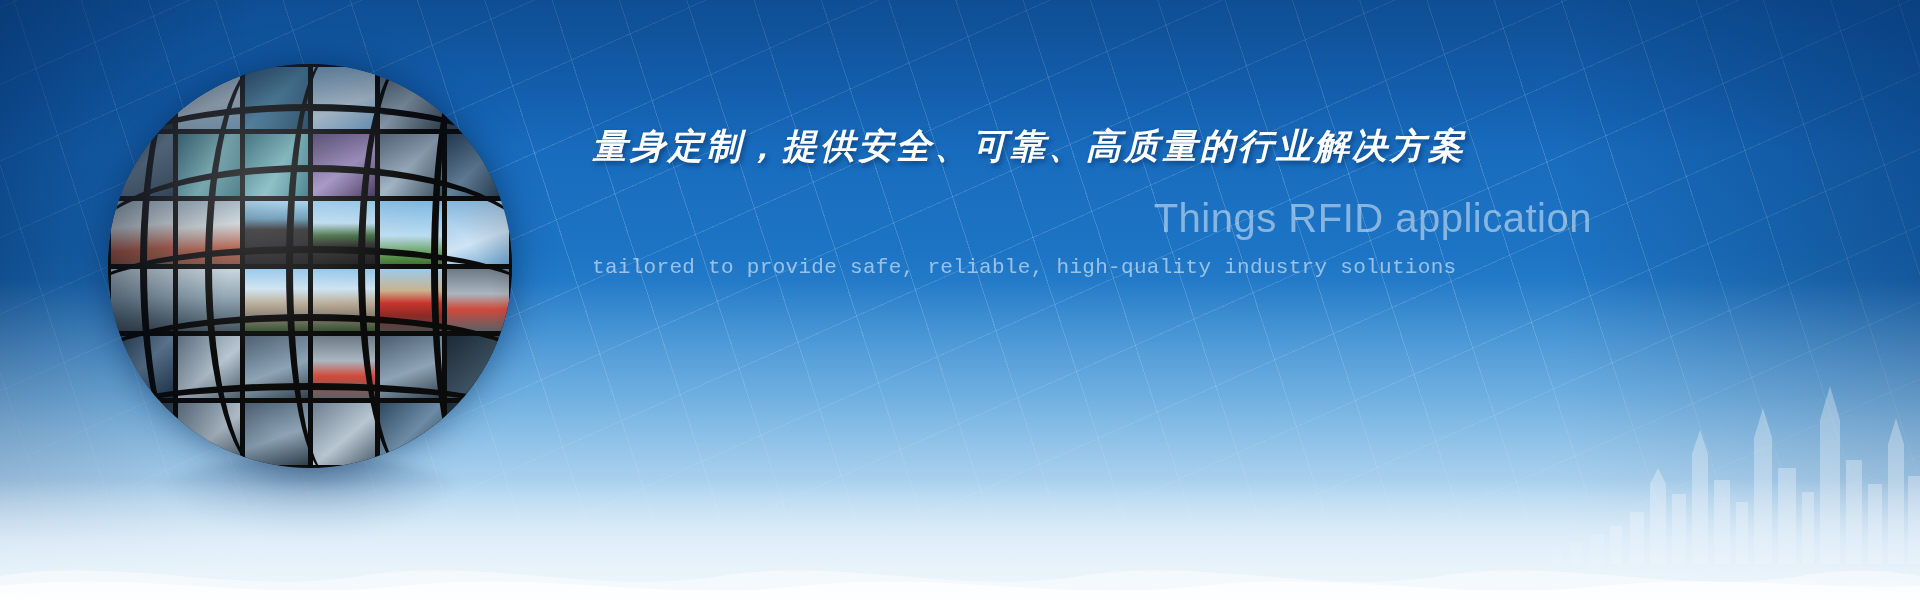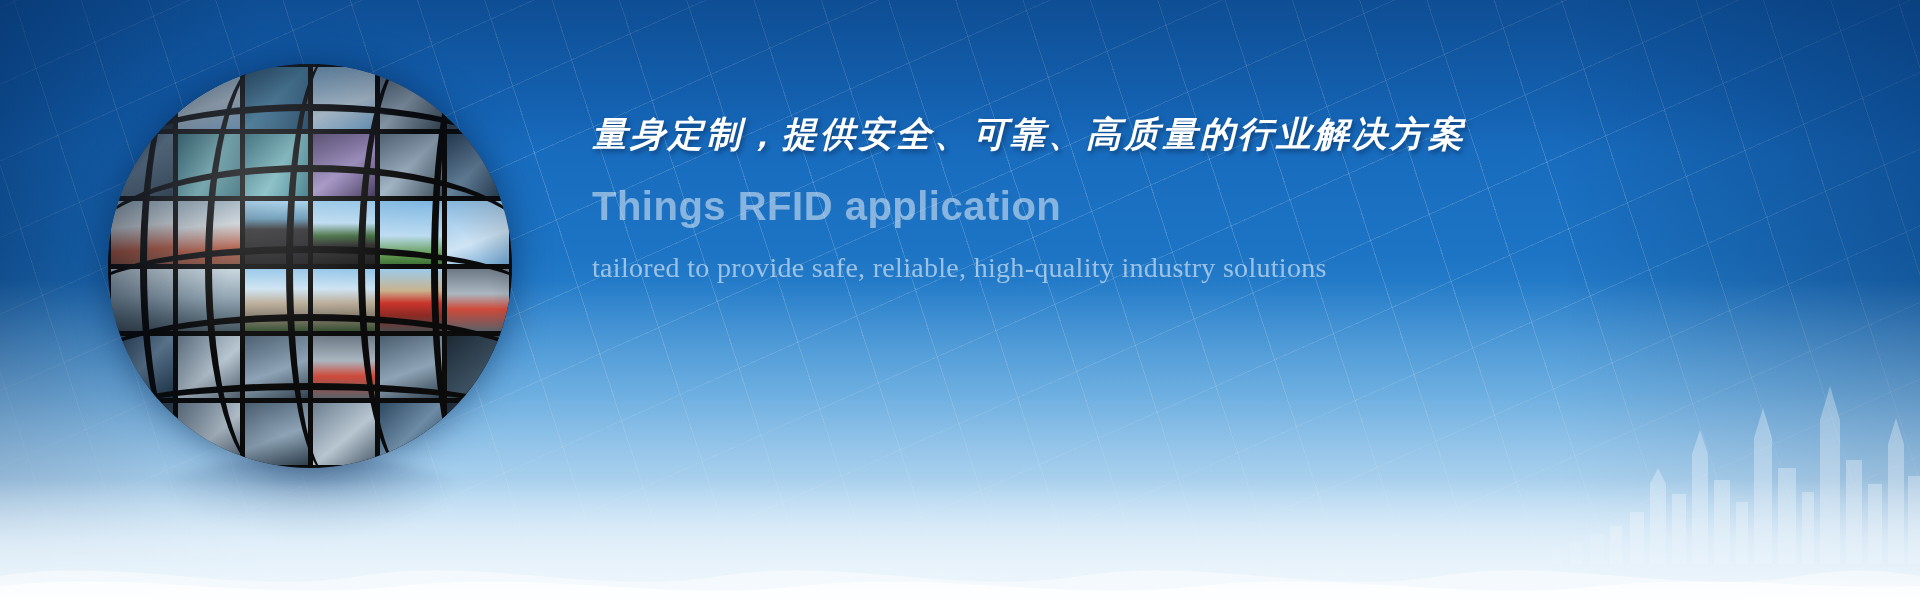--- a/index.html
+++ b/index.html
@@ -168,45 +168,46 @@
     font-family: "Liberation Sans", sans-serif;
     font-size: 47px;
     font-weight: bold;
     color: #ffffff;
     letter-spacing: 1px;
     line-height: 1.2;
     text-shadow: 2px 3px 5px rgba(4,36,78,0.62);
     white-space: nowrap;
   }
   .tagline-cn {
-    margin-top: 16px;
+    margin-top: 28px;
     font-family: "DejaVu Serif", serif;
     font-size: 35px;
     font-weight: bold;
     font-style: italic;
     color: #ffffff;
     letter-spacing: 3px;
     line-height: 1.25;
     text-shadow: 2px 3px 5px rgba(4,36,78,0.55);
     white-space: nowrap;
   }
   .title-en {
     margin-top: 26px;
     font-family: "Liberation Sans", sans-serif;
     font-size: 40px;
-    font-weight: bold;
+    font-weight: normal;
     color: rgba(255,255,255,0.48);
     letter-spacing: 0.5px;
     line-height: 1.2;
     white-space: nowrap;
+    text-align: right;
   }
   .tagline-en {
-    margin-top: 20px;
-    font-family: Liberation Serif, serif;
-    font-size: 28px;
+    margin-top: 12px;
+    font-family: Liberation Mono, monospace;
+    font-size: 21px;
     color: rgba(255,255,255,0.55);
     letter-spacing: 0.3px;
     line-height: 1.3;
     white-space: nowrap;
   }
 
   
   .skyline {
     position: absolute;
     right: 0;

